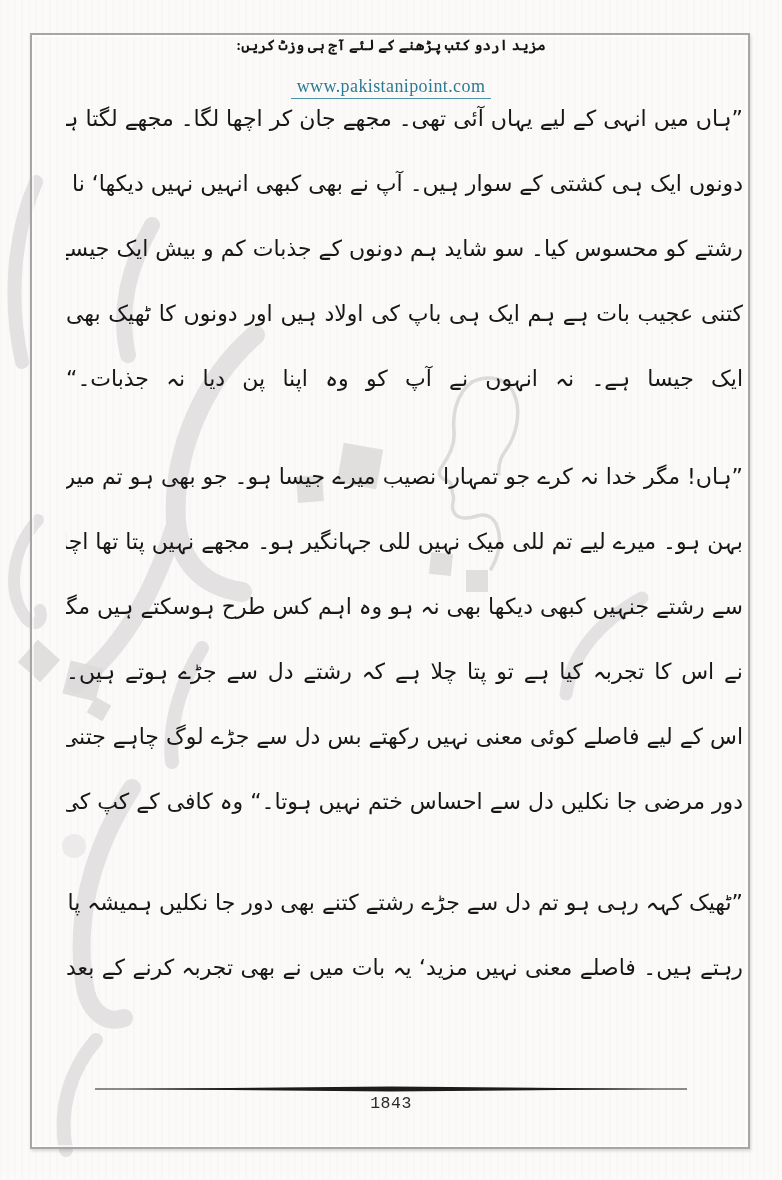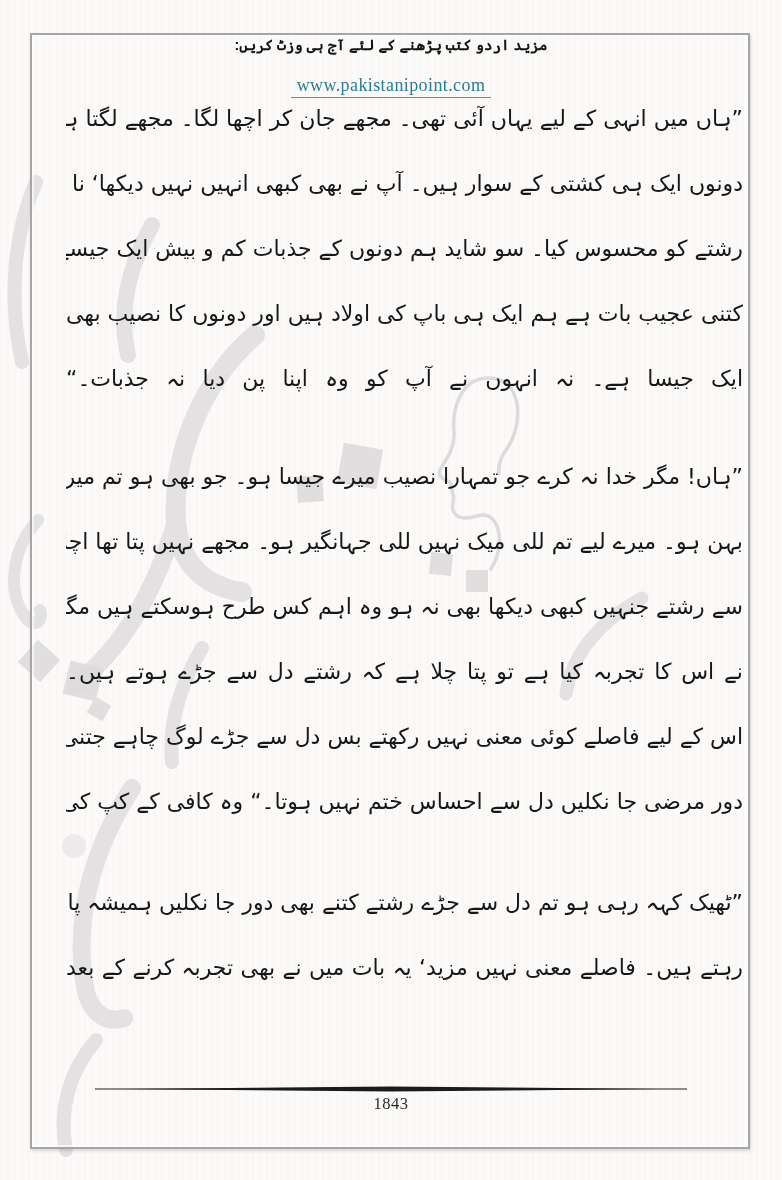--- a/index.html
+++ b/index.html
@@ -15,21 +15,21 @@
   .frame{
     position:absolute;left:30px;top:33px;width:716px;height:1112px;
     border:2px solid #a7a5a5;
     box-shadow: inset 0 0 0 2px rgba(255,255,255,0.65), 1px 2px 3px rgba(0,0,0,0.14);
     z-index:1;background:transparent;
   }
   
   .header{position:absolute;top:37px;left:0;right:0;text-align:center;z-index:2;}
   .tagline{
     direction:rtl;font-size:14.5px;font-weight:600;color:#141414;
-    font-family:Liberation Sans, sans-serif;letter-spacing:0.2px;
+    font-family:Liberation Serif, serif;letter-spacing:0.2px;
   }
   .site-link{
     display:inline-block;margin-top:3px;
     font-family:"Liberation Serif", serif;font-size:18px;color:#2b7b92;
     text-decoration:none;border-bottom:1.5px solid #4f93a7;padding:0 6px 1px 6px;
     letter-spacing:0.4px;
     text-align:right;
   }
   
   .text{
@@ -43,21 +43,21 @@
     height:65px;line-height:65px;font-size:22px;
     white-space:nowrap;overflow:hidden;
     text-align:justify;text-align-last:justify;
     font-family:"DejaVu Sans", sans-serif;
   }
   .line.last-left{text-align-last:left;}
   
   .divider{position:absolute;left:95px;top:1086px;width:592px;height:6px;z-index:2;}
   .page-number{
     position:absolute;left:0;right:0;top:1094px;text-align:center;z-index:2;
-    font-family:Liberation Serif, serif;font-size:16.5px;color:#2a2a2a;letter-spacing:0.5px;
+    font-family:Liberation Mono, monospace;font-size:16.5px;color:#2a2a2a;letter-spacing:0.5px;
   }
 </style>
 </head>
 <body>
 
 <svg class="wm" width="782" height="1180" viewBox="0 0 782 1180">
   <g fill="none" stroke="#e3e1e1" stroke-linecap="round">
     <path d="M152,225 C128,268 118,312 128,355" stroke-width="16"></path>
     <path d="M255,335 C205,378 172,450 176,522 C180,562 202,586 242,592" stroke-width="20"></path>
     <path d="M176,522 C152,600 118,652 76,684" stroke-width="18"></path>
@@ -90,21 +90,21 @@
   <div class="tagline">مزید اردو کتب پڑھنے کے لئے آج ہی وزٹ کریں:</div>
   <br>
   <a class="site-link" href="#">www.pakistanipoint.com</a>
 </div>
 
 <div class="text">
   <div class="para p1">
     <div class="line">”ہاں میں انہی کے لیے یہاں آئی تھی۔ مجھے جان کر اچھا لگا۔ مجھے لگتا ہے ہم</div>
     <div class="line">دونوں ایک ہی کشتی کے سوار ہیں۔ آپ نے بھی کبھی انہیں نہیں دیکھا‘ نا اس</div>
     <div class="line">رشتے کو محسوس کیا۔ سو شاید ہم دونوں کے جذبات کم و بیش ایک جیسے ہیں۔</div>
-    <div class="line">کتنی عجیب بات ہے ہم ایک ہی باپ کی اولاد ہیں اور دونوں کا نصیب بھی</div>
+    <div class="line">کتنی عجیب بات ہے ہم ایک ہی باپ کی اولاد ہیں اور دونوں کا ٹھیک بھی</div>
     <div class="line">ایک جیسا ہے۔ نہ انہوں نے آپ کو وہ اپنا پن دیا نہ جذبات۔“</div>
   </div>
   <div class="para p2">
     <div class="line">”ہاں! مگر خدا نہ کرے جو تمہارا نصیب میرے جیسا ہو۔ جو بھی ہو تم میری</div>
     <div class="line">بہن ہو۔ میرے لیے تم للی میک نہیں للی جہانگیر ہو۔ مجھے نہیں پتا تھا اچانک</div>
     <div class="line">سے رشتے جنہیں کبھی دیکھا بھی نہ ہو وہ اہم کس طرح ہوسکتے ہیں مگر اب میں</div>
     <div class="line">نے اس کا تجربہ کیا ہے تو پتا چلا ہے کہ رشتے دل سے جڑے ہوتے ہیں۔</div>
     <div class="line">اس کے لیے فاصلے کوئی معنی نہیں رکھتے بس دل سے جڑے لوگ چاہے جتنی</div>
     <div class="line">دور مرضی جا نکلیں دل سے احساس ختم نہیں ہوتا۔“ وہ کافی کے کپ کی سطح پر</div>
   </div>

